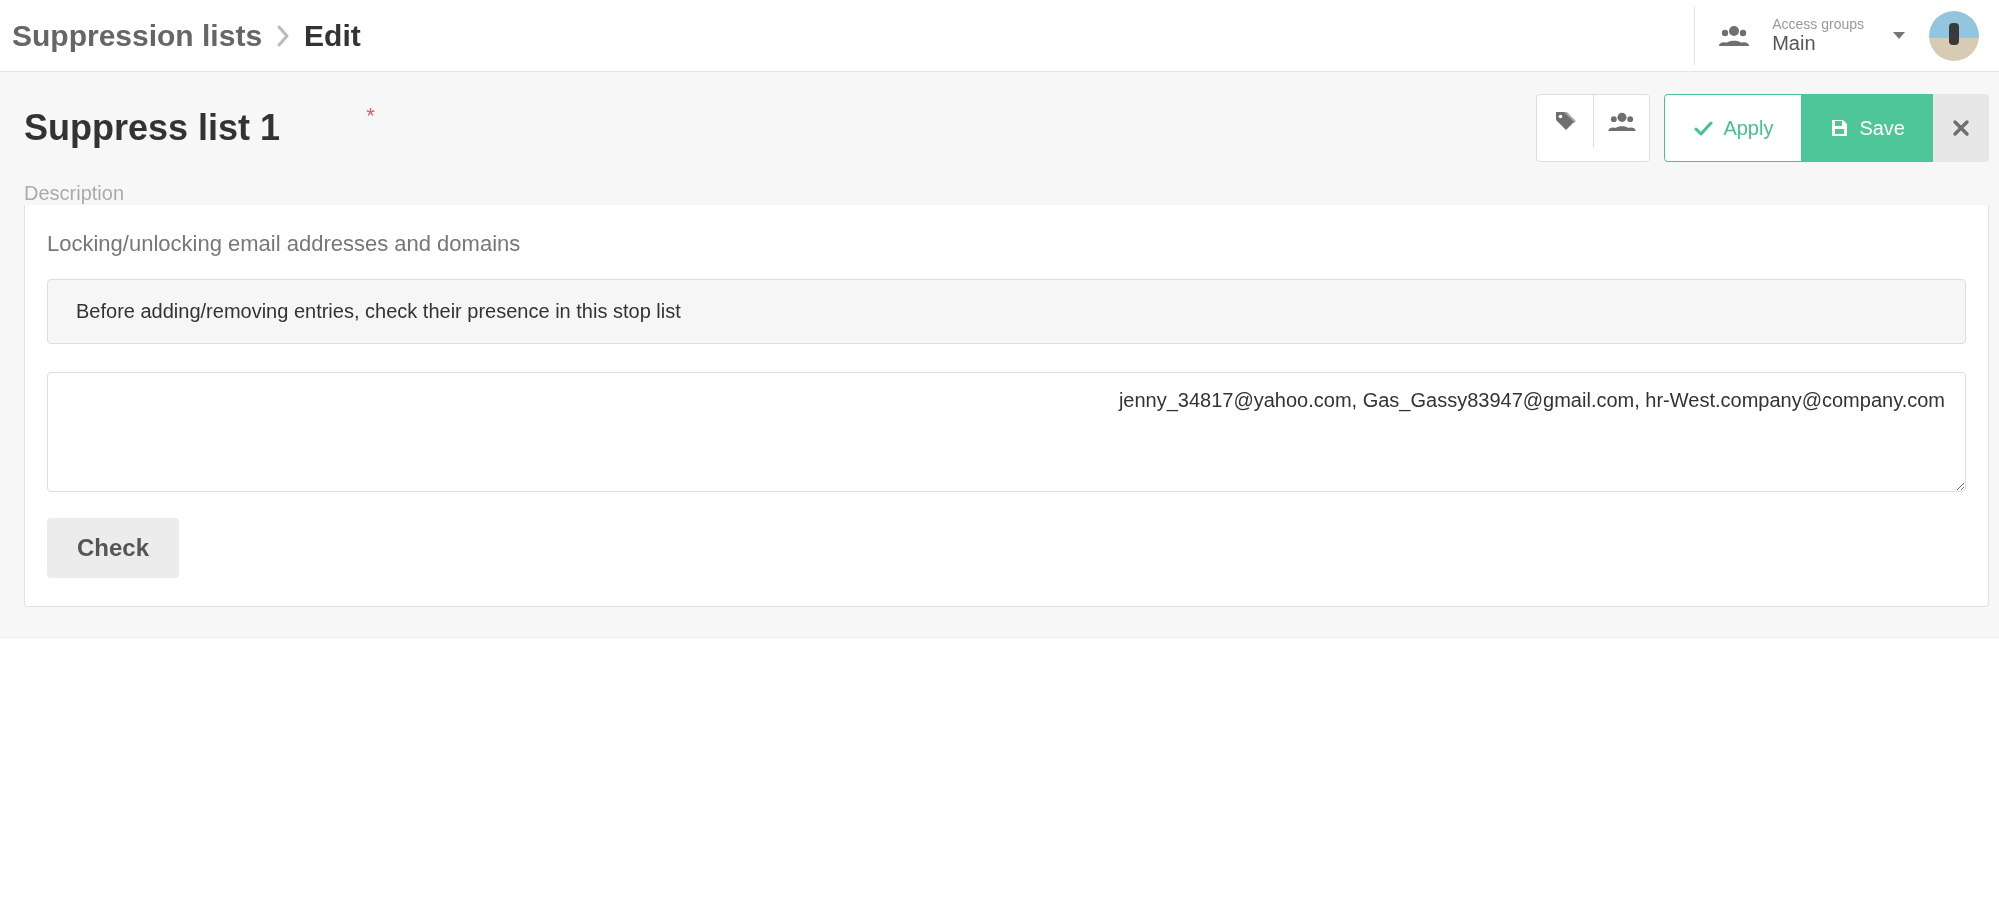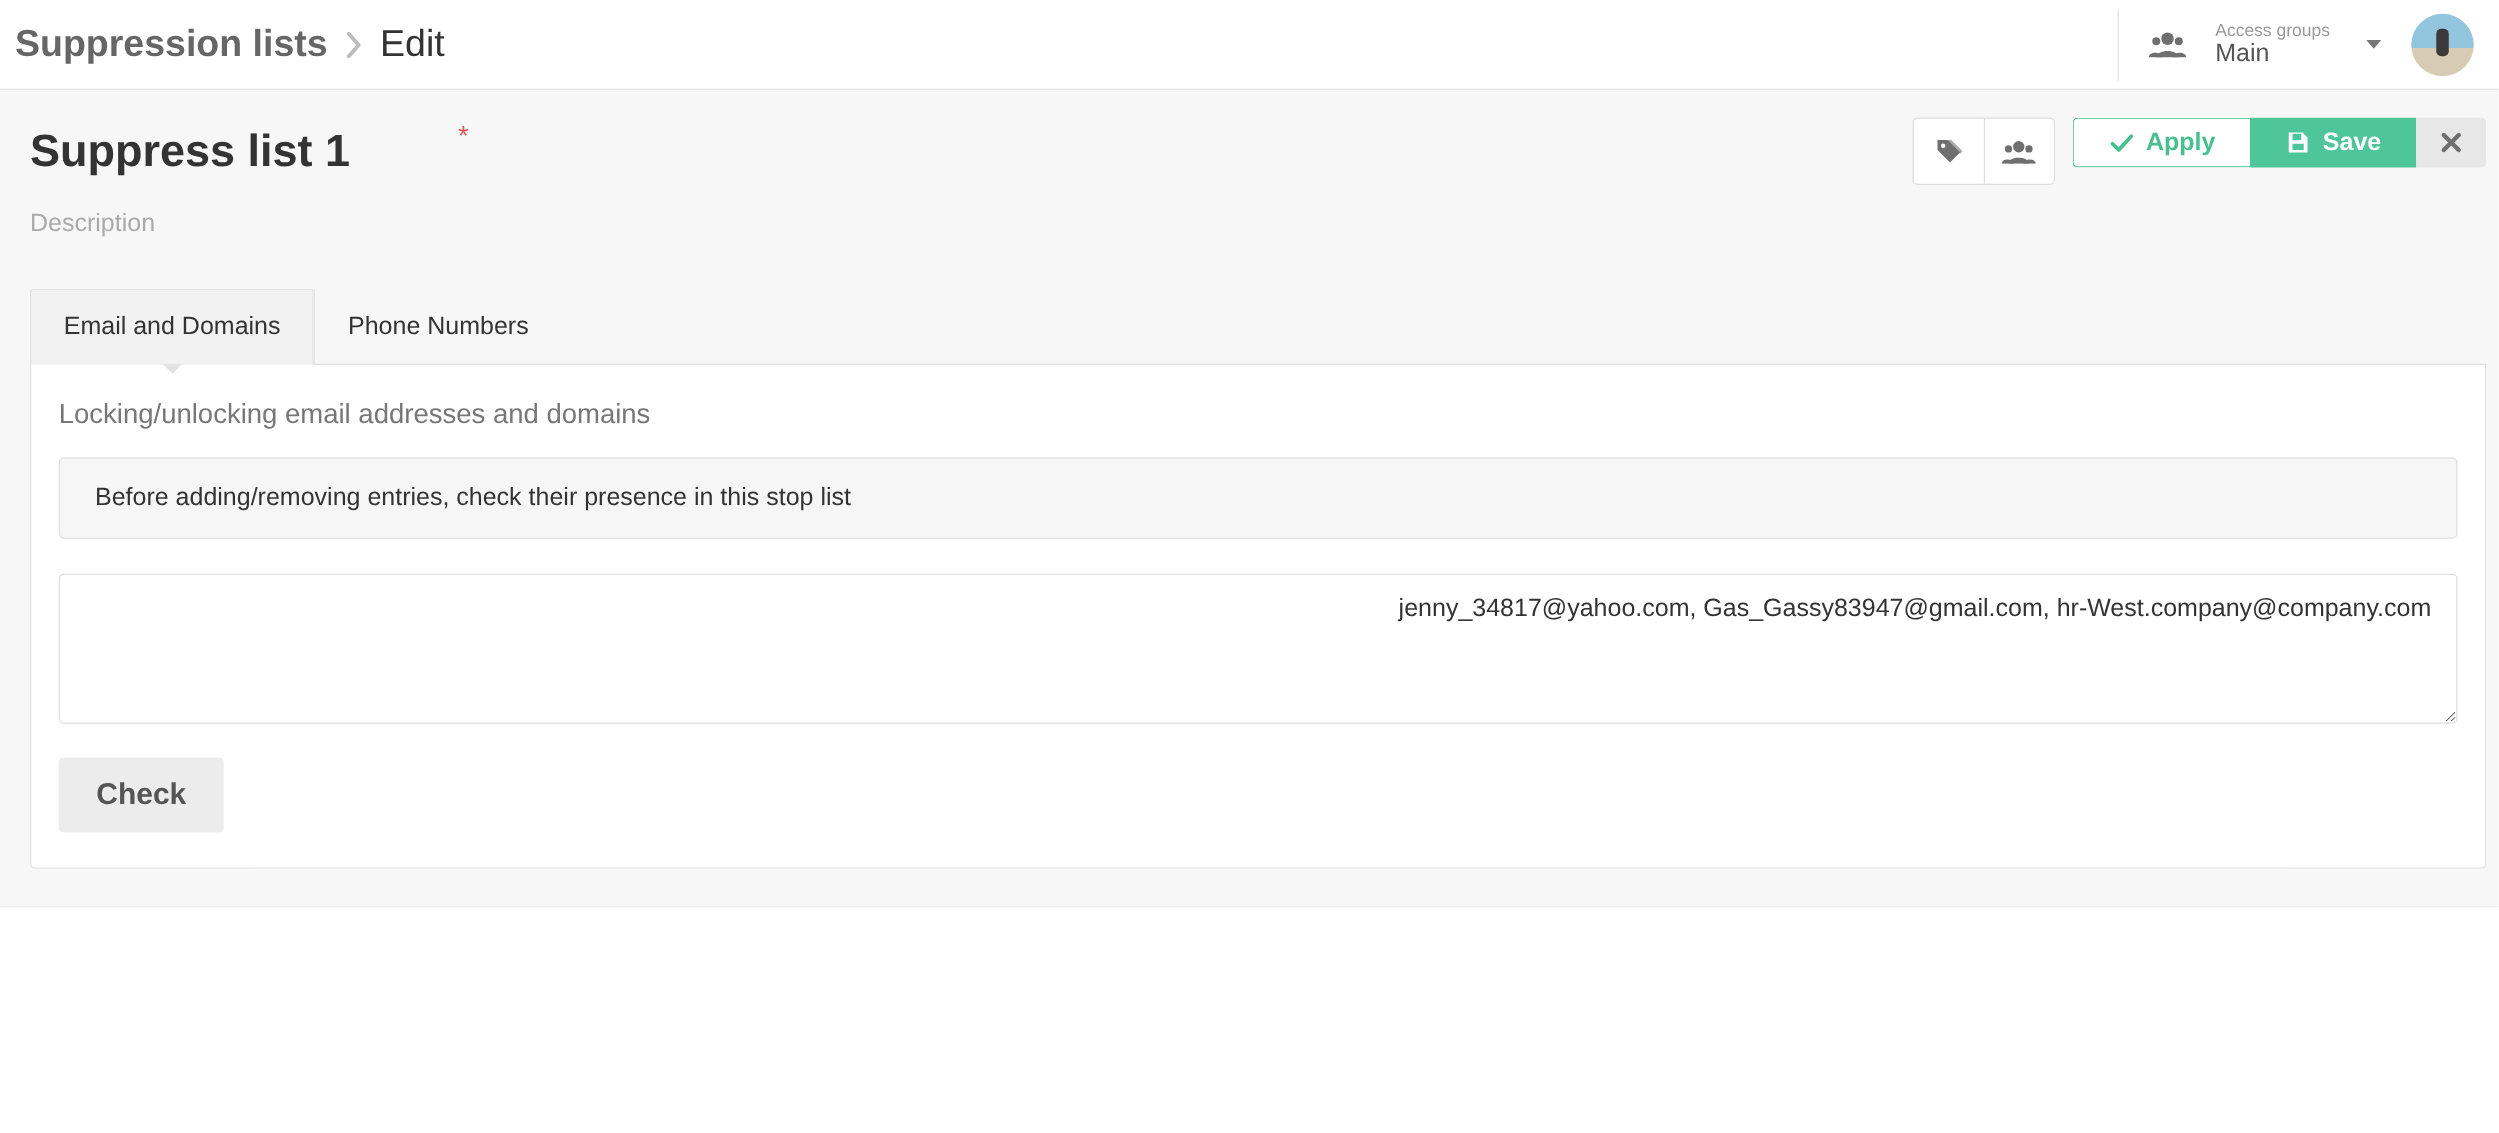--- a/index.html
+++ b/index.html
@@ -20,21 +20,21 @@
   .breadcrumb {
     display: flex;
     align-items: center;
     gap: 14px;
     font-size: 30px;
     font-weight: 600;
     color: #555;
   }
   .breadcrumb .root { color: #666; font-weight: 700; }
   .breadcrumb .chevron { color: #bbb; font-size: 22px; }
-  .breadcrumb .current { color: #333; font-weight: 400; }
+  .breadcrumb .current { color: #333; font-weight: 700; }
 
   .header-right {
     display: flex;
     align-items: center;
     gap: 24px;
   }
   .vline {
     width: 1px;
     height: 58px;
     background: #e3e3e3;
@@ -128,25 +128,25 @@
     cursor:pointer;
   }
   .icon-btn + .icon-btn { border-left:1px solid #ddd; }
 
   .primary-group {
     display: flex;
     border-radius: 4px;
     overflow: hidden;
   }
   .btn {
-    height: 40px;
+    height: 68px;
     display:flex; align-items:center; justify-content:center;
     gap:10px;
     font-size:20px;
-    font-weight:700;
+    font-weight:400;
     cursor:pointer;
     border:none;
     padding: 0 28px;
   }
   .btn-apply {
     background:#fff;
     color:#47c08e;
     border:1px solid #47c08e;
     border-right:none;
     border-top-left-radius:4px;
@@ -361,28 +361,20 @@
                 <path d="M3 3 L15 15 M15 3 L3 15" stroke="#6f6f6f" stroke-width="3.5" stroke-linecap="round"></path>
               </svg>
           </span>
         </button>
       </div>
     </div>
   </div>
 
   <input class="description-input" placeholder="Description" style="">
 
-  <div class="tabs">
-    <div class="tab active">
-      <span>Email and Domains</span>
-    </div>
-    <div class="tab">
-      <span>Phone Numbers</span>
-    </div>
-  </div>
 
   <div class="panel">
     <div class="panel-title">Locking/unlocking email addresses and domains</div>
     <div class="info-box">Before adding/removing entries, check their presence in this stop list</div>
     <textarea class="entries-area" style="">jenny_34817@yahoo.com, Gas_Gassy83947@gmail.com, hr-West.company@company.com</textarea>
     <button class="check-btn">
       <span>Check</span>
     </button>
   </div>
 

